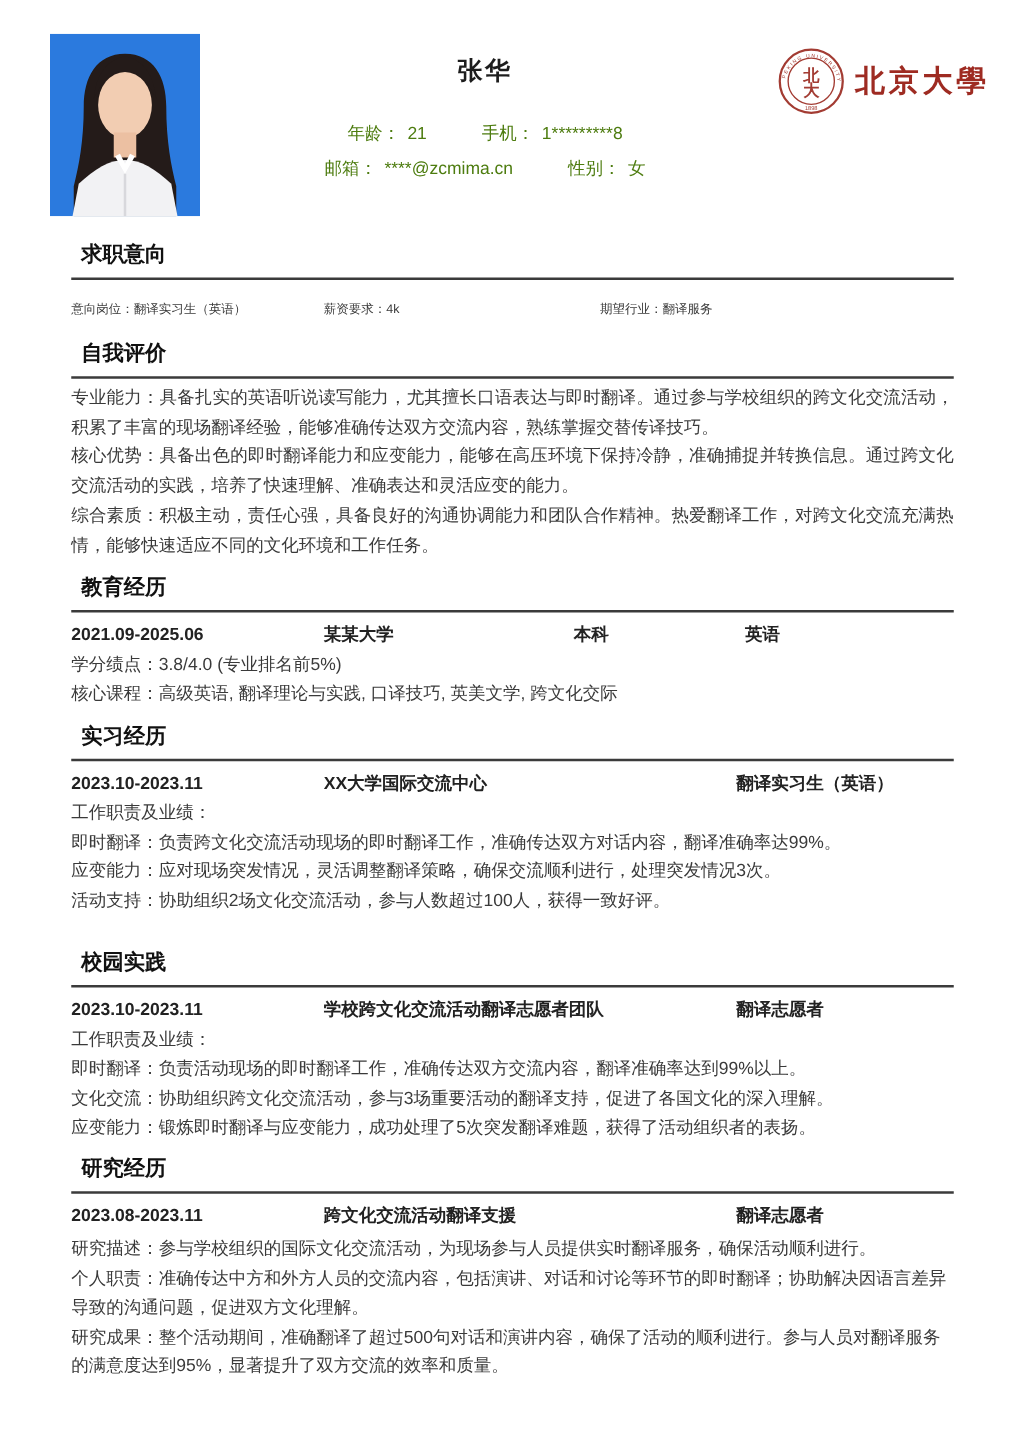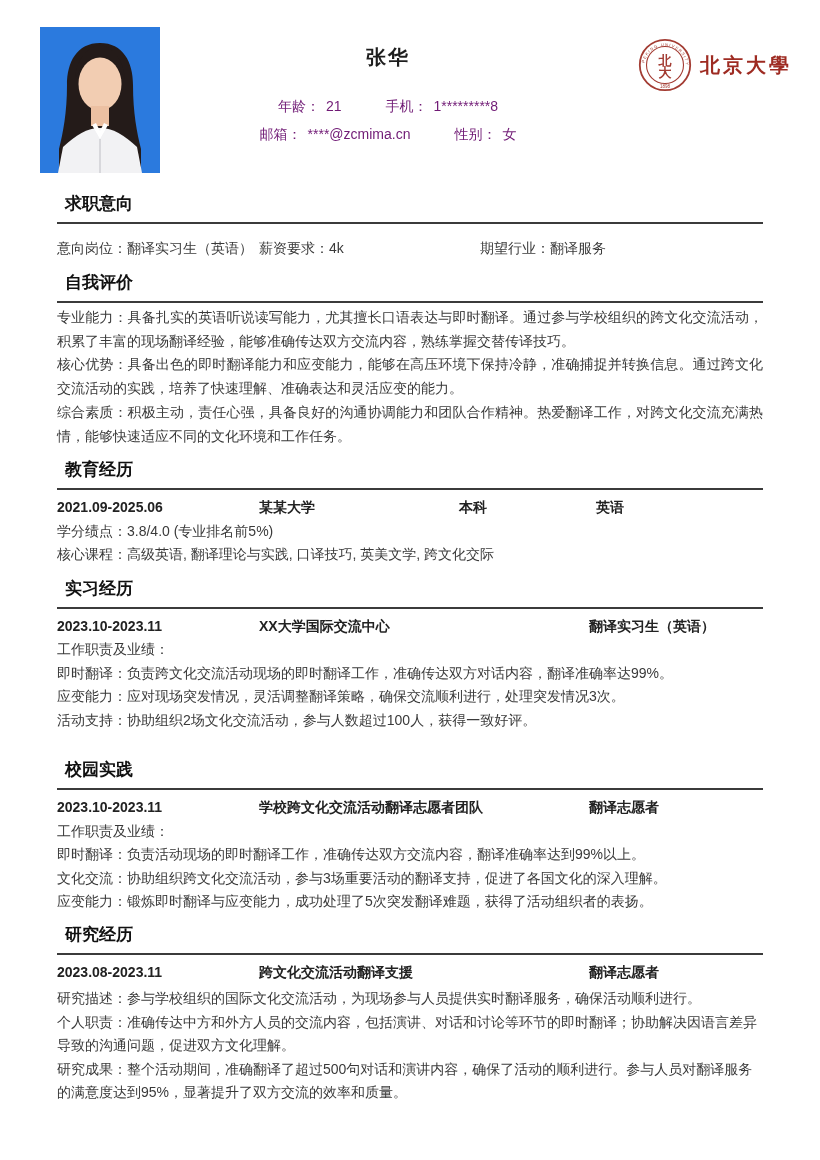--- a/index.html
+++ b/index.html
@@ -2,39 +2,39 @@
 <html><head>
 <meta charset="utf-8">
 <style>
   html,body{margin:0;padding:0;background:#ffffff;}
   .page{position:relative;width:820px;height:1160px;background:#ffffff;overflow:hidden;
         font-family:"Liberation Sans","DejaVu Sans",sans-serif;color:#3a3a3a;}
   
   .photo{position:absolute;left:40px;top:27px;width:120px;height:146px;display:block;}
   .header-center{position:absolute;left:168px;top:40px;width:440px;text-align:center;}
   .name{margin:0;font-size:20px;line-height:34px;font-weight:bold;color:#1d1d1d;letter-spacing:2px;}
-  .info-row{display:flex;justify-content:center;align-items:center;font-size:14px;color:#701a75;line-height:22px;gap:16px;}
+  .info-row{display:flex;justify-content:center;align-items:center;font-size:14px;color:#4d7c0f;line-height:22px;gap:16px;}
   .info-row.first{margin-top:21px;}
   .info-row.second{margin-top:6px;}
   .pair{white-space:nowrap;}
   .pair + .pair{margin-left:28px;}
   .pair .val{margin-left:6px;}
   .logo{position:absolute;right:28px;top:38px;display:flex;align-items:center;}
   .wordmark{margin-left:8px;font-family:"Liberation Serif","DejaVu Serif",serif;font-weight:bold;
-            font-size:20px;color:#9e2b22;letter-spacing:3px;white-space:nowrap;}
+            font-size:24px;color:#9e2b22;letter-spacing:3px;white-space:nowrap;}
   
   .content{padding:0 57px;}
   .sec-title{margin:0 0 0 8px;font-size:17px;line-height:22px;font-weight:bold;color:#111;}
   .rule{height:2px;background:#3b3b3b;margin-top:7px;}
   .line{margin:0;font-size:14px;line-height:23.5px;color:#3a3a3a;}
   .para{margin:0;font-size:14px;line-height:23.7px;color:#3a3a3a;text-align:justify;}
   .bold-row{display:grid;margin-top:6px;font-size:14px;line-height:23.5px;font-weight:bold;color:#222;}
   .edu-cols{grid-template-columns:202px 200px 137px 1fr;}
   .exp-cols{grid-template-columns:202px 330px 1fr;}
-  .intent-row{position:relative;margin-top:14px;height:20px;font-size:14px;line-height:20px;color:#3a3a3a;}
+  .intent-row{position:relative;margin-top:14px;height:20px;font-size:10px;line-height:20px;color:#3a3a3a;}
   .intent-row .slot{position:absolute;top:0;white-space:nowrap;}
   .slot.p1{left:0;} .slot.p2{left:202px;} .slot.p3{left:387px;margin-left:36px;}
   .mt3{margin-top:3px;}
   .s2{margin-top:14px;} .s3{margin-top:11px;} .s4{margin-top:11px;}
   .s5{margin-top:27px;} .s6{margin-top:10px;} .s7{margin-top:25px;}
   .s1{margin-top:193px;}
 </style>
 </head>
 <body>
 

